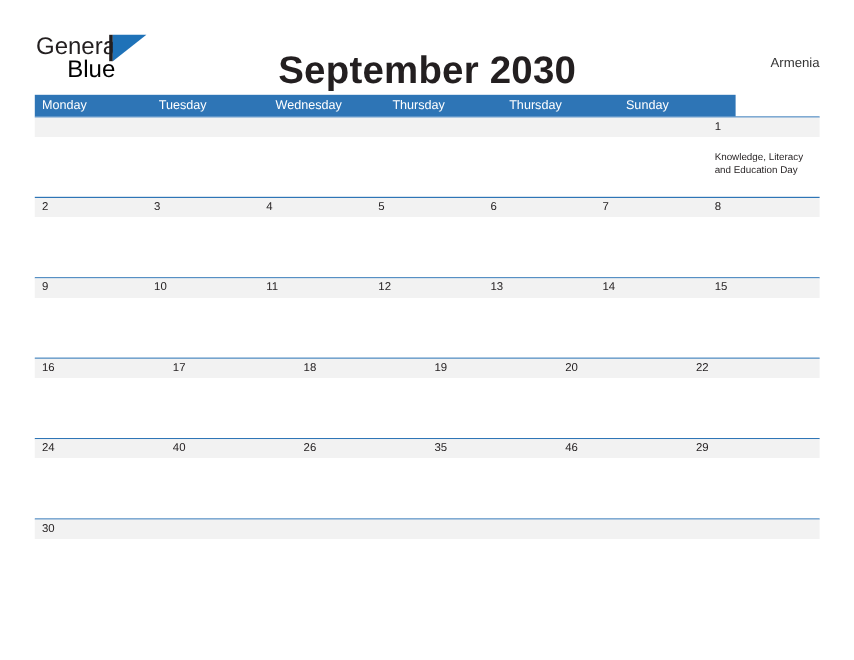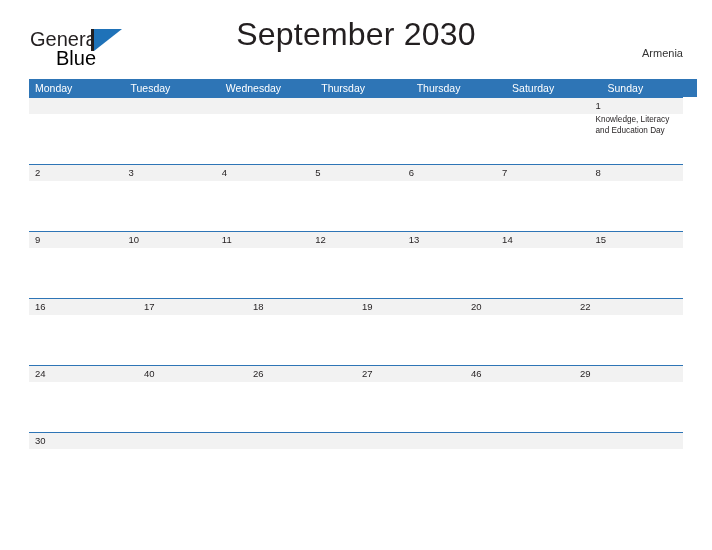--- a/index.html
+++ b/index.html
@@ -73,48 +73,48 @@
     top: 0px;
     width: 0;
     height: 0;
     border-left: 28px solid #1f72b8;
     border-bottom: 22px solid transparent;
   }
 
   .cal-title {
     position: absolute;
     left: 0;
-    top: 16px;
+    top: 40px;
     width: 712px;
     text-align: center;
     font-size: 32px;
     color: #231f20;
     font-family: "Liberation Sans", sans-serif;
-    font-weight: normal;
+    font-weight: bold;
     letter-spacing: 0.2px;
   }
   .cal-country {
     position: absolute;
     right: 29px;
     top: 47px;
     font-size: 11px;
     color: #333333;
     font-family: "Liberation Sans", sans-serif;
   }
 
   
   .calendar {
     position: absolute;
     left: 29px;
     top: 79px;
     width: 654px;
   }
   .weekday-row {
     display: flex;
-    width: 668px;
+    width: 584px;
     height: 18px;
     background: #2e75b6;
     align-items: flex-end;
   }
   .weekday {
     flex: 1 1 0;
     box-sizing: border-box;
     padding-left: 6px;
     color: #ffffff;
     font-size: 10.5px;
@@ -151,21 +151,21 @@
     line-height: 16px;
     color: #231f20;
     font-family: "Liberation Sans", sans-serif;
   }
   .day-event {
     display: block;
     font-size: 8.2px;
     line-height: 11px;
     color: #231f20;
     font-family: "Liberation Sans", sans-serif;
-    margin-top: 0px;
+    margin-top: 11px;
     word-wrap: break-word;
   }
   .day-cell.empty .day-num { visibility: hidden; }
 </style>
 </head>
 <body>
 
 <div class="page">
 
   <div class="header">
@@ -185,21 +185,20 @@
   </div>
 
   <div class="calendar">
 
     <div class="weekday-row">
       <div class="weekday">Monday</div>
       <div class="weekday">Tuesday</div>
       <div class="weekday">Wednesday</div>
       <div class="weekday">Thursday</div>
       <div class="weekday">Thursday</div>
-      <div class="weekday">Saturday</div>
       <div class="weekday">Sunday</div>
     </div>
 
     <div class="week-row">
       <div class="week-cells">
         <div class="day-cell empty">
             <span class="day-num"></span>
             <span class="day-event"></span>
           </div>
         <div class="day-cell empty">
@@ -332,21 +331,21 @@
           </div>
         <div class="day-cell">
             <span class="day-num">40</span>
             <span class="day-event"></span>
           </div>
         <div class="day-cell">
             <span class="day-num">26</span>
             <span class="day-event"></span>
           </div>
         <div class="day-cell">
-            <span class="day-num">27</span>
+            <span class="day-num">35</span>
             <span class="day-event"></span>
           </div>
         <div class="day-cell">
             <span class="day-num">46</span>
             <span class="day-event"></span>
           </div>
         <div class="day-cell">
             <span class="day-num">29</span>
             <span class="day-event"></span>
           </div>

